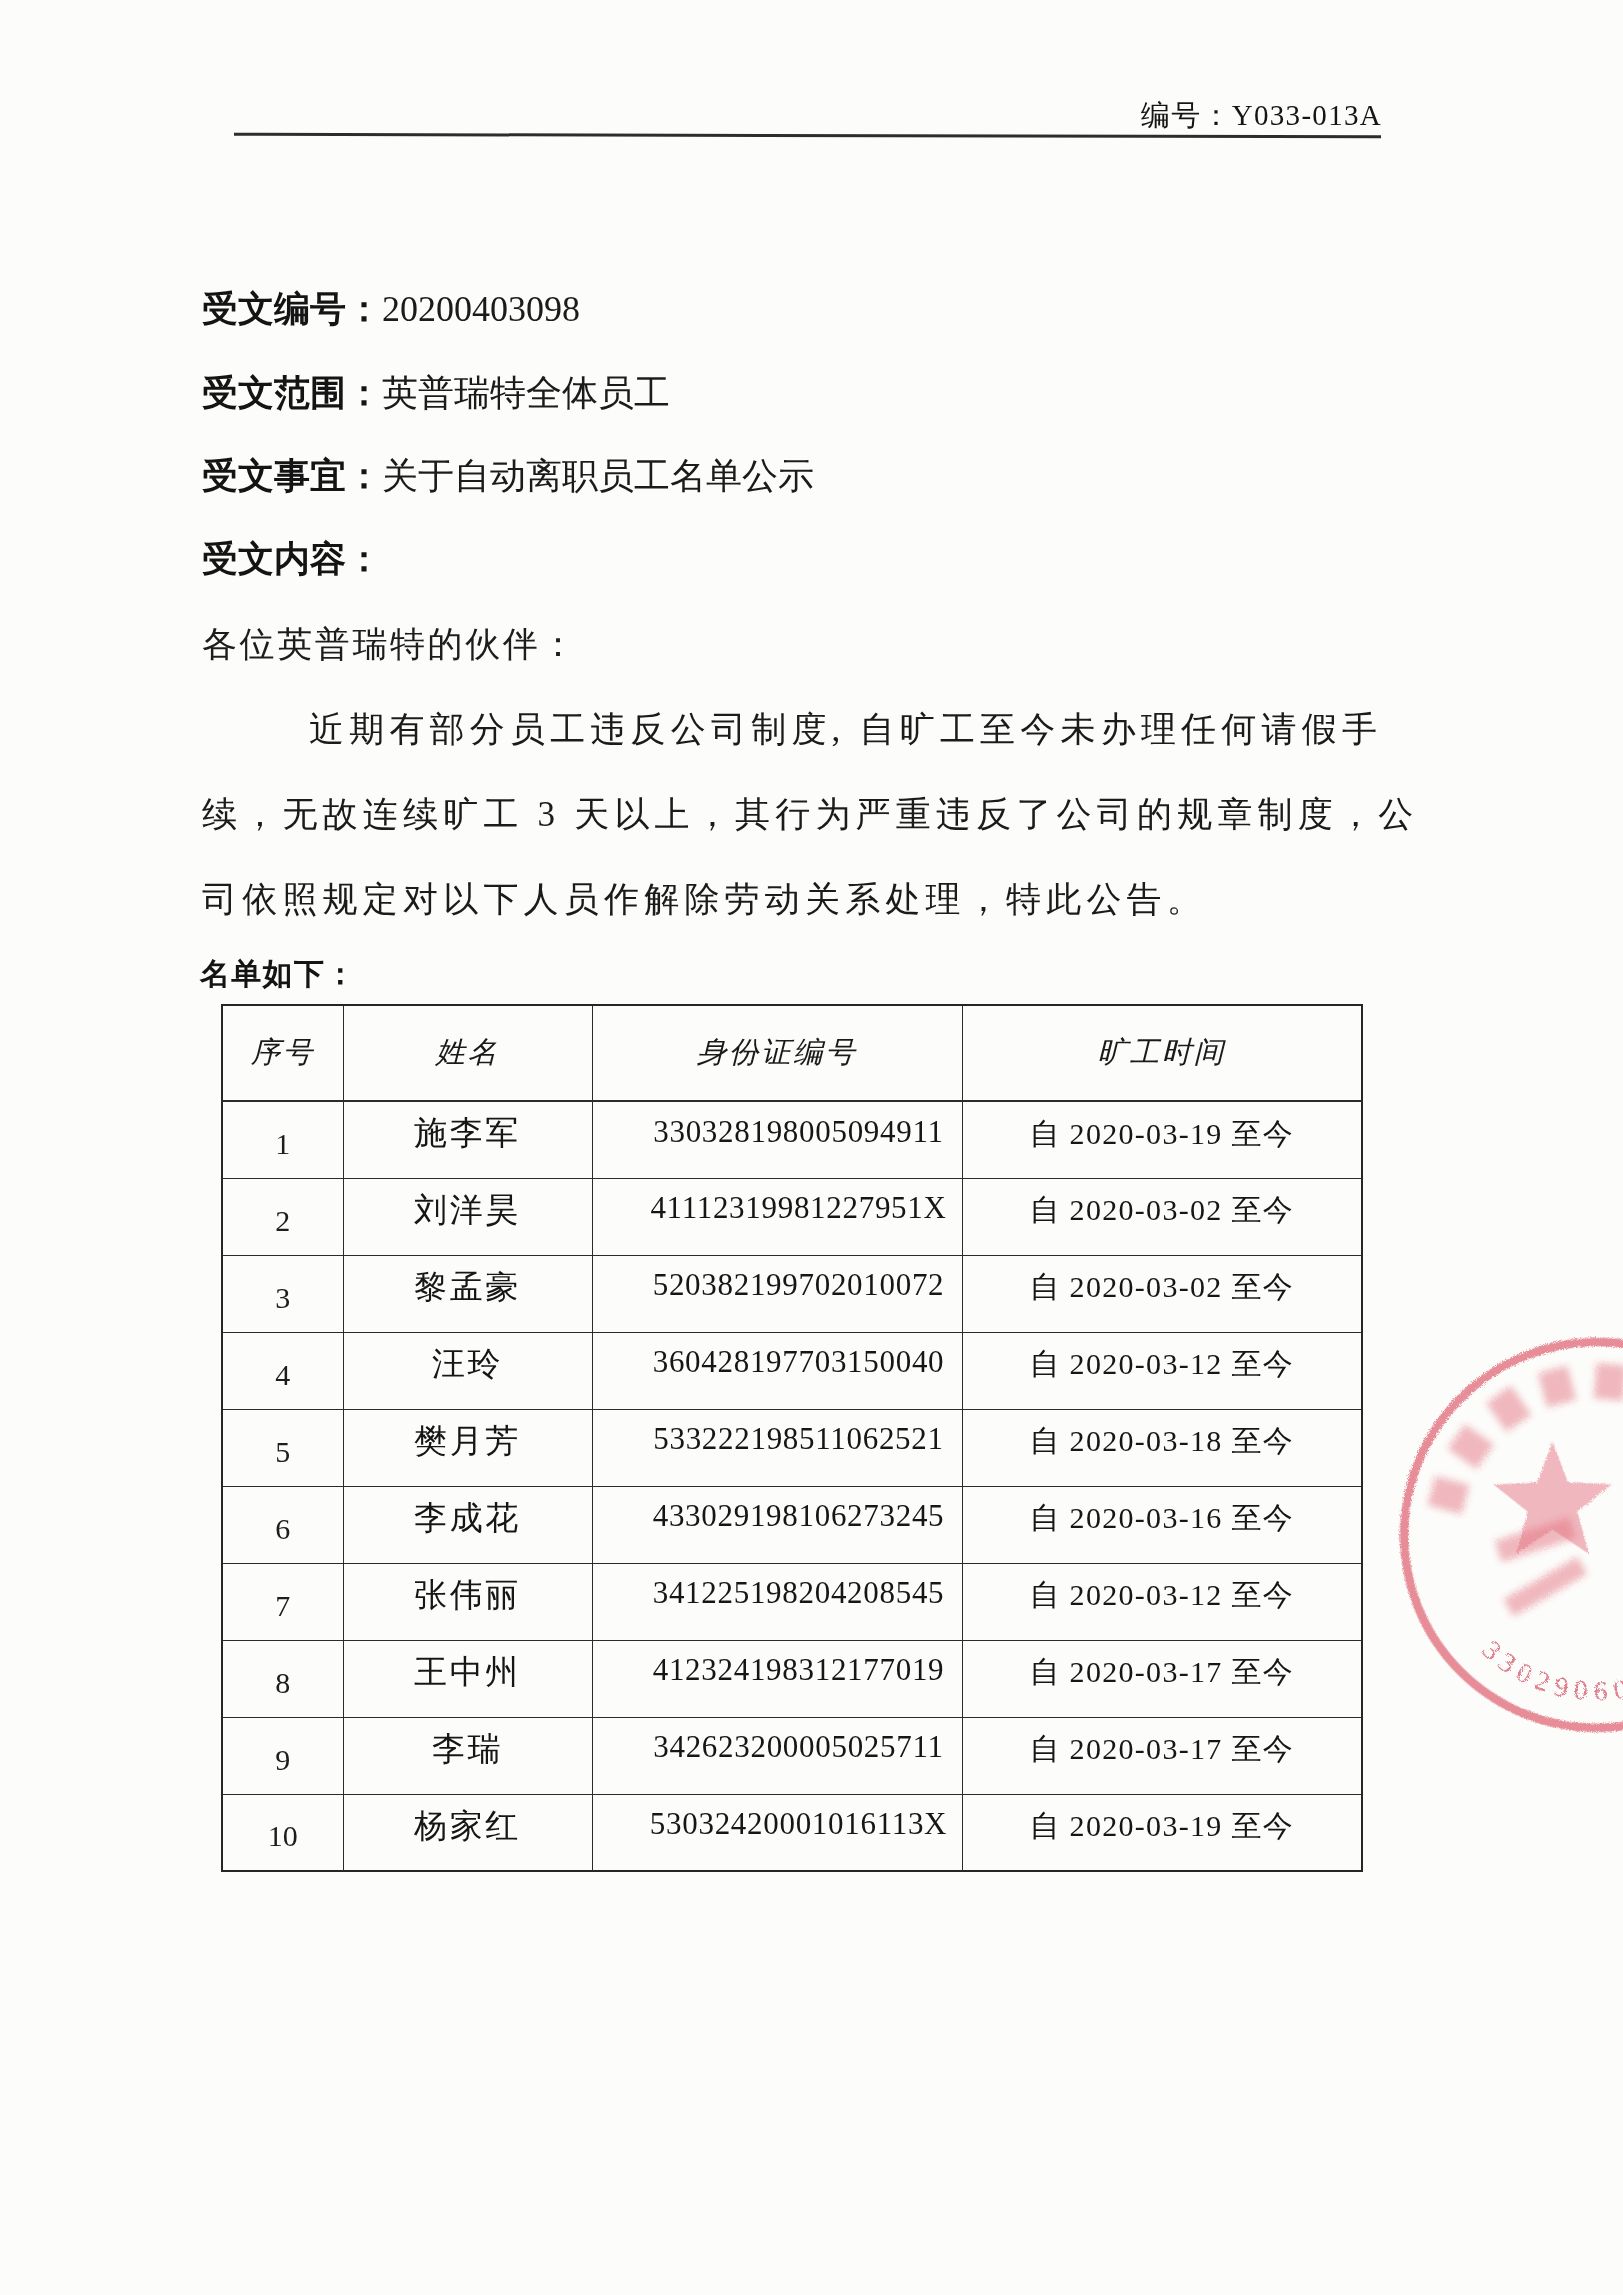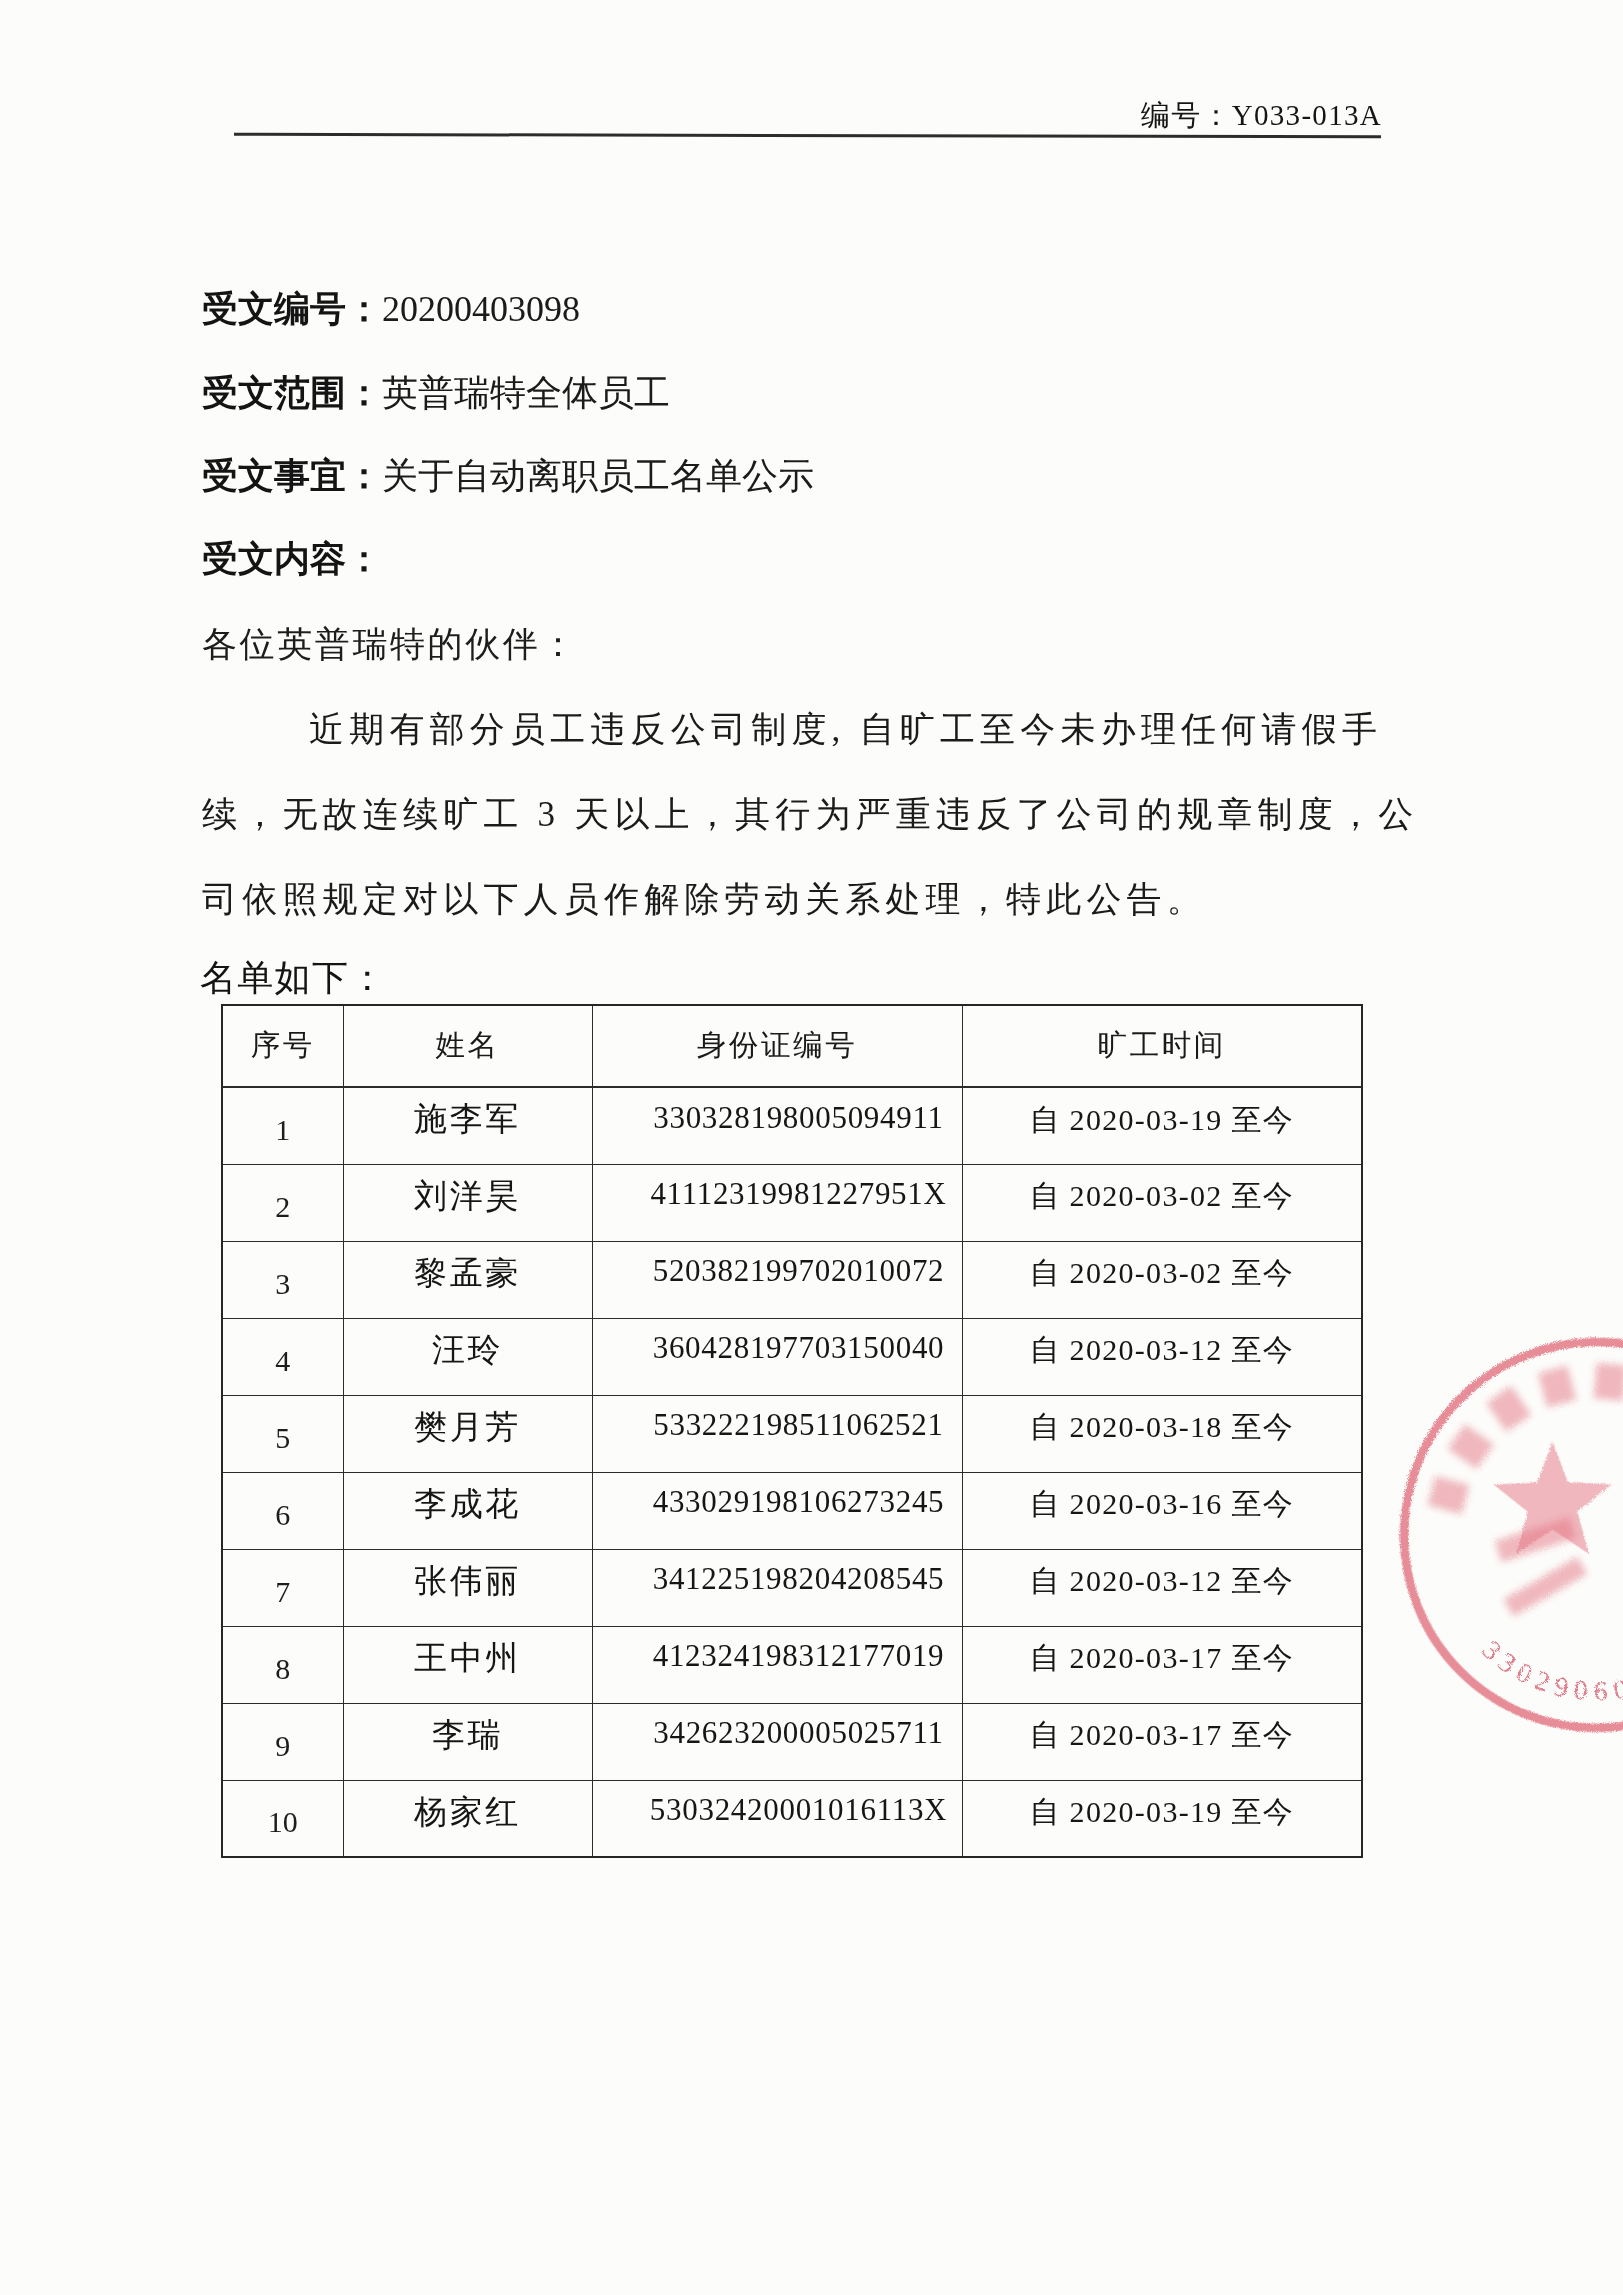--- a/index.html
+++ b/index.html
@@ -30,32 +30,32 @@
   .meta-line .meta-value{color:#1b1b1b;}
   .m1{top:285px;}
   .m2{top:369px;}
   .m3{top:452px;font-family:Liberation Mono, monospace;}
   .m4{top:535px;}
   .salutation{position:absolute;left:202px;top:621px;font-size:35px;letter-spacing:2.6px;}
   .para-line{position:absolute;font-size:35px;letter-spacing:5.2px;white-space:nowrap;color:#1b1b1b;}
   .p1{top:706px;left:309px;}
   .p2{top:791px;left:202px;}
   .p3{top:876px;left:202px;}
-  .list-intro{position:absolute;left:200px;top:954px;font-size:36px;font-weight:normal;letter-spacing:1.3px;color:#141414;text-align:center;}
+  .list-intro{position:absolute;left:200px;top:954px;font-size:30px;font-weight:bold;letter-spacing:1.3px;color:#141414;text-align:center;}
   table.roster{
     position:absolute;left:221px;top:1004px;
     width:1140px;border-collapse:collapse;table-layout:fixed;
     background:transparent;
   }
   table.roster th,table.roster td{
     border:1.3px solid #2b2b2b;
     overflow:hidden;
   }
   table.roster{border:2.6px solid #262626;}
-  table.roster thead tr{height:82px;}
+  table.roster thead tr{height:96px;font-style:italic;}
   table.roster tbody tr{height:77px;}
   table.roster thead th{
     font-weight:normal;font-size:29.5px;letter-spacing:2.6px;
     vertical-align:middle;text-align:center;
     border-bottom-width:2.6px;color:#1a1a1a;
   }
   td.c-seq{font-size:30px;text-align:center;vertical-align:middle;padding-top:9.2px;}
   td.c-name{font-size:33px;text-align:center;vertical-align:top;padding-top:9.2px;letter-spacing:2.6px;color:#161616;}
   td.c-id{font-size:31px;text-align:center;vertical-align:top;padding-top:11.8px;letter-spacing:0.7px;color:#161616;padding-left:44px;}
   td.c-time{font-size:30px;text-align:center;vertical-align:top;padding-top:11.8px;letter-spacing:1.3px;color:#161616;}

